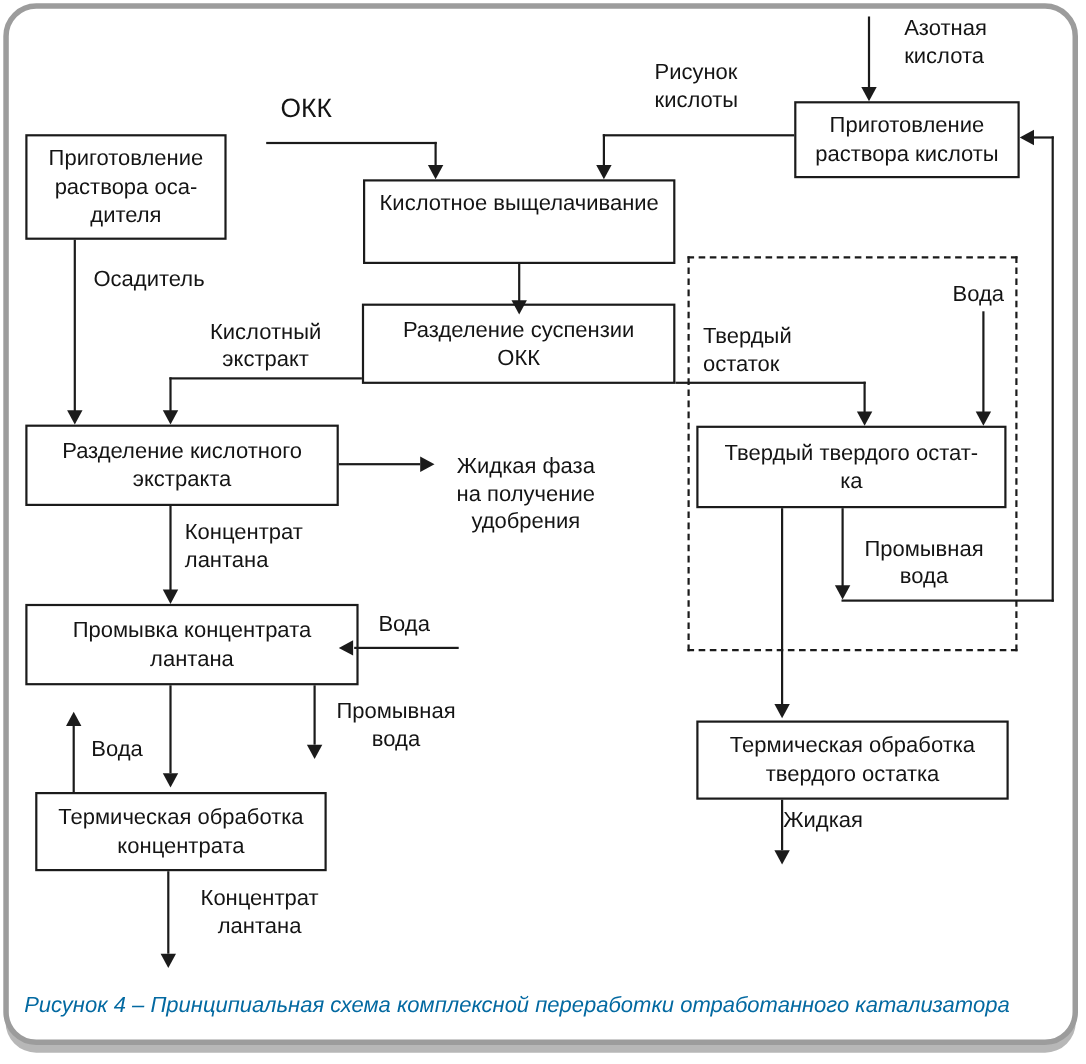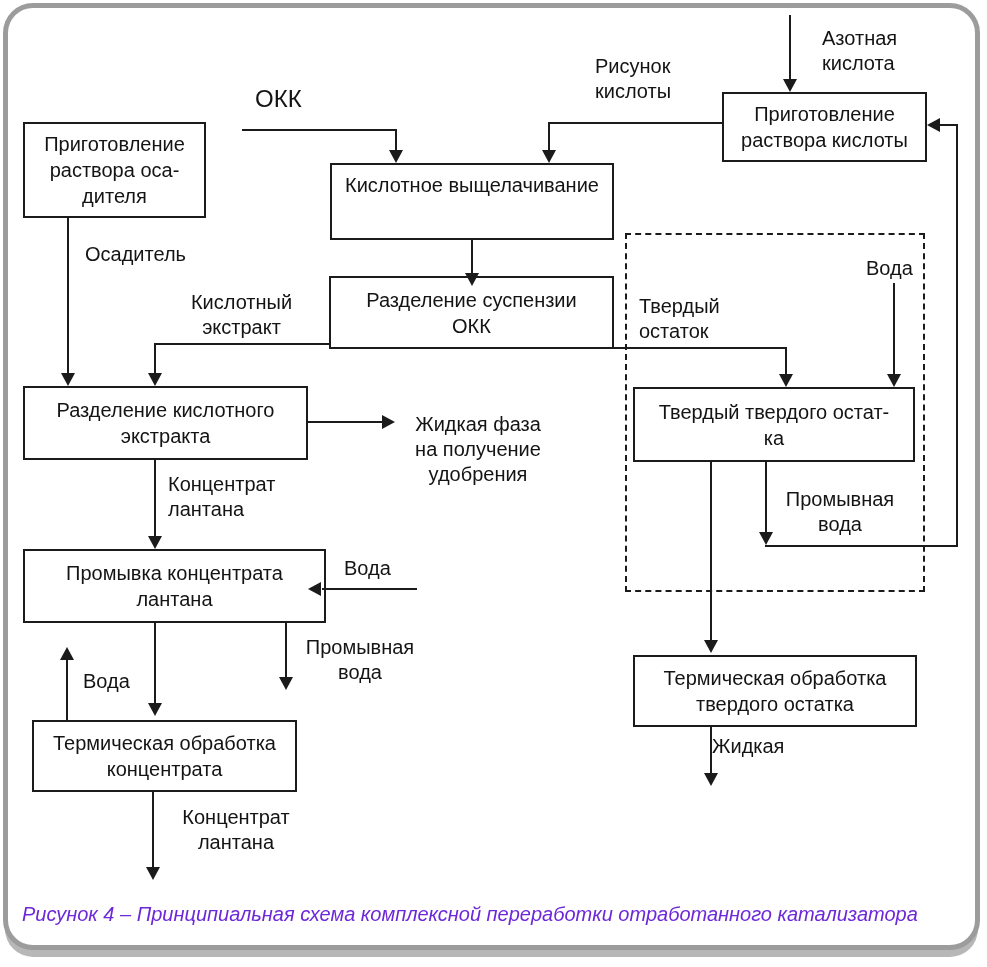--- a/index.html
+++ b/index.html
@@ -50,21 +50,21 @@
         border-left:7px solid transparent; border-right:7px solid transparent;
         border-bottom:13px solid #1b1b1b; }
   .ar { position:absolute; width:0; height:0;
         border-top:7px solid transparent; border-bottom:7px solid transparent;
         border-left:13px solid #1b1b1b; }
   .al { position:absolute; width:0; height:0;
         border-top:7px solid transparent; border-bottom:7px solid transparent;
         border-right:13px solid #1b1b1b; }
   .caption {
     position:absolute; left:22px; top:901px; width:920px;
-    font-style:italic; font-size:20px; line-height:26px; color:#6d28d9;
+    font-style:italic; font-size:20px; line-height:26px; color:#0369a1;
   }
 </style>
 </head>
 <body>
 
 <div class="page">
   <div class="card"></div>
 
   <div class="box" style="left:23px;top:122px;width:183px;height:96px">Приготовление
 раствора оса-
@@ -89,21 +89,21 @@
 
   <div class="box" style="left:633px;top:387px;width:282px;height:75px">Твердый твердого остат-
 ка</div>
 
   <div class="box" style="left:633px;top:655px;width:284px;height:72px">Термическая обработка
 твердого остатка</div>
 
   <div class="dash" style="left:625px;top:233px;width:300px;height:359px"></div>
 
   <div class="lbl big" style="left:255px;top:86px">ОКК</div>
-  <div class="lbl" style="left:822px;top:26px">Азотная
+  <div class="lbl" style="left:822px;top:14px">Азотная
 кислота</div>
   <div class="lbl" style="left:595px;top:54px">Рисунок
 кислоты</div>
   <div class="lbl" style="left:866px;top:256px">Вода</div>
   <div class="lbl ctr" style="left:184px;top:290px;width:115px">Кислотный
 экстракт</div>
   <div class="lbl" style="left:639px;top:294px">Твердый
 остаток</div>
   <div class="lbl" style="left:85px;top:242px">Осадитель</div>
   <div class="lbl ctr" style="left:413px;top:412px;width:130px">Жидкая фаза

